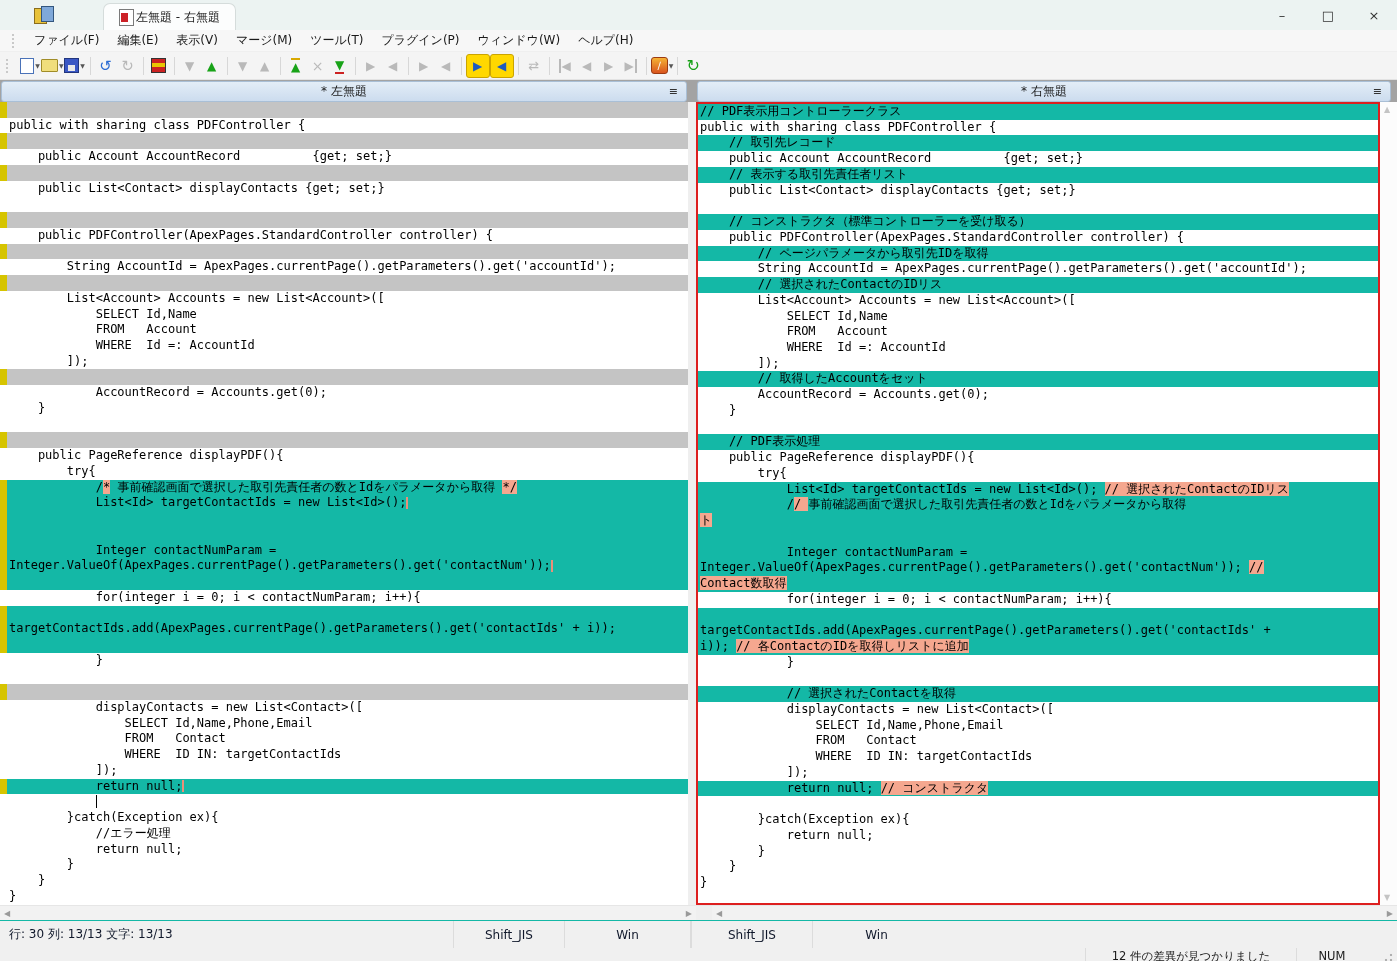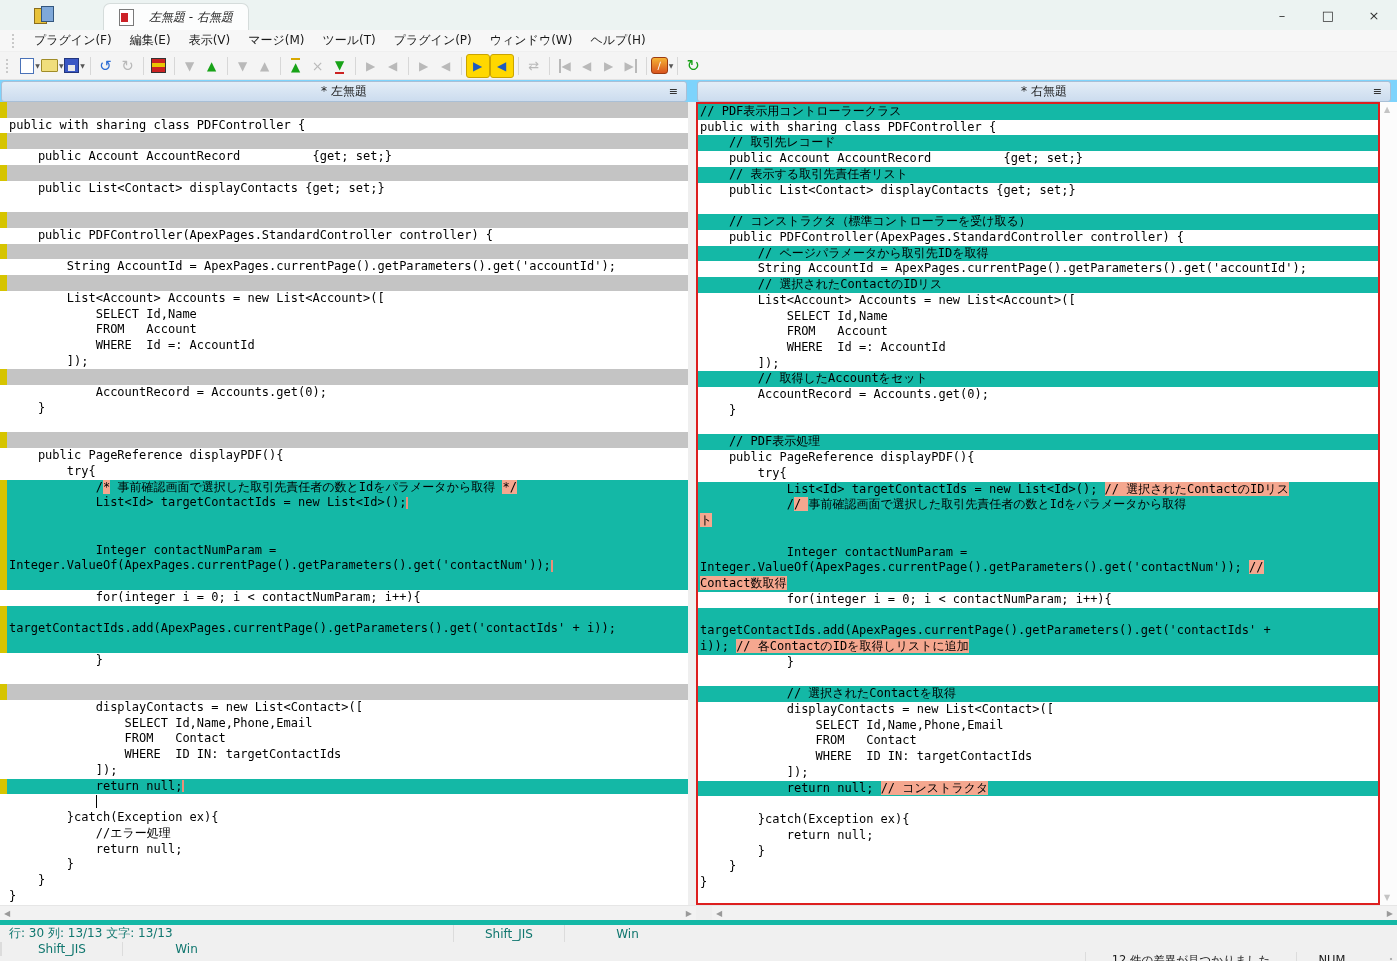--- a/index.html
+++ b/index.html
@@ -4,21 +4,21 @@
 <style>
   html,body{margin:0;padding:0;}
   body{width:1397px;height:961px;overflow:hidden;background:#fff;
        font-family:"DejaVu Sans","Liberation Sans",sans-serif;font-size:12px;color:#222;}
   
   .titlebar{height:30px;background:#ecf3f2;display:flex;align-items:flex-end;position:relative;}
   .app-icon{position:absolute;left:34px;top:6px;width:20px;height:18px;}
   .app-icon .pg1{position:absolute;left:0;top:2px;width:11px;height:14px;background:#e8c23a;border:1px solid #8a6d1d;}
   .app-icon .pg2{position:absolute;left:7px;top:0;width:11px;height:14px;background:#7fa8d9;border:1px solid #33567e;}
   .tab{position:absolute;left:103px;top:3px;height:26px;background:#fcfdfd;border:1px solid #d5dcdb;
-       border-bottom:none;border-radius:7px 7px 0 0;display:flex;align-items:center;gap:15px;padding:0 15px;font-style:italic;}
+       border-bottom:none;border-radius:7px 7px 0 0;display:flex;align-items:center;gap:2px;padding:0 15px;}
   .tab-icon{width:13px;height:15px;background:#fff;border:1px solid #7a7a7a;position:relative;}
   .tab-icon::after{content:"";position:absolute;left:1px;top:3px;width:7px;height:9px;background:#cc2127;}
   .wincontrols{position:absolute;right:0;top:0;display:flex;height:30px;}
   .wbtn{width:46px;height:30px;display:flex;align-items:center;justify-content:center;color:#333;font-size:13px;}
   
   .menubar{height:21px;background:#f7f7f7;display:flex;align-items:center;padding-left:12px;border-bottom:1px solid #efefef;}
   .grip{width:5px;height:14px;border-left:2px dotted #c9c9c9;margin-right:6px;}
   .menu-item{padding:0 9px;color:#1a1a1a;}
   
   .toolbar{height:27px;background:#f4f4f4;border-bottom:1px solid #e3e3e3;display:flex;align-items:center;padding-left:6px;}
@@ -30,21 +30,21 @@
   .tb .bar-right{border-right:2px solid #b9b9b9;padding-right:1px;}
   .drop{font-size:6px;color:#555;margin-left:1px;}
   .ic-doc{width:12px;height:14px;background:#fff;border:1px solid #4a72b8;}
   .ic-folder{width:15px;height:11px;background:#f0de7c;border:1px solid #a08c28;border-radius:1px;}
   .ic-save{width:13px;height:13px;background:#3a57c4;border:1px solid #22367e;position:relative;}
   .ic-save::after{content:"";position:absolute;left:3px;top:6px;width:7px;height:6px;background:#e8e8e8;}
   .ic-bars{width:13px;height:13px;background:linear-gradient(#cc2222 0 30%,#e9c603 30% 60%,#cc2222 60% 100%);border:1px solid #333;}
   .ic-plugin{width:15px;height:15px;background:linear-gradient(#f5b234,#d9541e);border:1px solid #9c3a10;border-radius:3px;
              color:#fff;font-size:10px;display:flex;align-items:center;justify-content:center;}
   
-  .headers{height:22px;background:#7dd3fc;display:flex;position:relative;}
+  .headers{height:22px;background:#a3a3a3;display:flex;position:relative;}
   .phead{position:absolute;top:1px;height:19px;background:linear-gradient(#e3edf7,#ccdcee);border:1px solid #a9bfd6;
          border-radius:3px;display:flex;align-items:center;justify-content:center;color:#1a1a1a;}
   .phead.lh{left:1px;width:684px;} .phead.rh{left:697px;width:692px;}
   .burger{position:absolute;right:8px;color:#333;font-size:11px;}
   
   .editor{position:relative;height:803px;background:#efefef;}
   .lpane{position:absolute;left:0;top:0;width:688px;height:803px;background:#fff;display:flex;}
   .lstrip{width:7px;background:#fff;}
   .striprow{height:calc(803px / 51);}
   .striprow.mark{background:#d6c400;}
@@ -58,21 +58,21 @@
   .sliver{display:inline-block;width:2px;height:12px;background:#e8907a;vertical-align:middle;}
   .caret{display:inline-block;width:1px;height:13px;background:#000;vertical-align:middle;}
   .vscroll{position:absolute;left:1380px;top:0;width:17px;height:803px;background:#fcfcfc;}
   .vscroll .va{position:absolute;left:4px;color:#c4c4c4;font-size:8px;}
   
   .hscrollrow{height:15px;display:flex;background:#efefef;}
   .hs{background:#f2f2f2;display:flex;align-items:center;justify-content:space-between;
       color:#9a9a9a;font-size:8px;padding:0 4px;border-top:1px solid #e6e6e6;}
   .hs.left{width:688px;} .hs.gap{width:8px;background:#efefef;} .hs.right{flex:1;}
   
-  .pstatus{height:27px;background:#f0f0f0;border-top:5px solid #14b8a6;display:flex;font-size:12px;color:#0f766e;flex-direction:column;}
+  .pstatus{height:27px;background:#f0f0f0;border-top:1px solid #14b8a6;display:flex;font-size:12px;color:#0f172a;}
   .phalf{display:flex;align-items:center;}
   .phalf.l{width:690px;} .phalf.r{flex:1;border-left:1px solid #dcdcdc;}
   .cell{display:flex;align-items:center;justify-content:center;height:100%;border-left:1px solid #dcdcdc;}
   .cell.pos{justify-content:flex-start;padding-left:9px;border-left:none;flex:1;}
   .mstatus{height:16px;background:#f0f0f0;display:flex;align-items:center;font-size:11.5px;color:#1a1a1a;}
   .mflex{flex:1;}
   .mcell{display:flex;align-items:center;justify-content:center;height:100%;border-left:1px solid #dcdcdc;}
   .gripdots{width:30px;height:100%;background:
      radial-gradient(circle at 24px 12px,#b0b0b0 1px,transparent 1.6px),
      radial-gradient(circle at 19px 12px,#b0b0b0 1px,transparent 1.6px),
@@ -92,21 +92,21 @@
   </div>
   <div class="wincontrols">
     <span class="wbtn">–</span>
     <span class="wbtn">□</span>
     <span class="wbtn">×</span>
   </div>
 </div>
 
 <div class="menubar">
   <span class="grip"></span>
-<span class="menu-item">プラグイン(F)</span>
+<span class="menu-item">ファイル(F)</span>
     <span class="menu-item">編集(E)</span>
     <span class="menu-item">表示(V)</span>
     <span class="menu-item">マージ(M)</span>
     <span class="menu-item">ツール(T)</span>
     <span class="menu-item">プラグイン(P)</span>
     <span class="menu-item">ウィンドウ(W)</span>
     <span class="menu-item">ヘルプ(H)</span>
   </div>
 
 <div class="toolbar">

